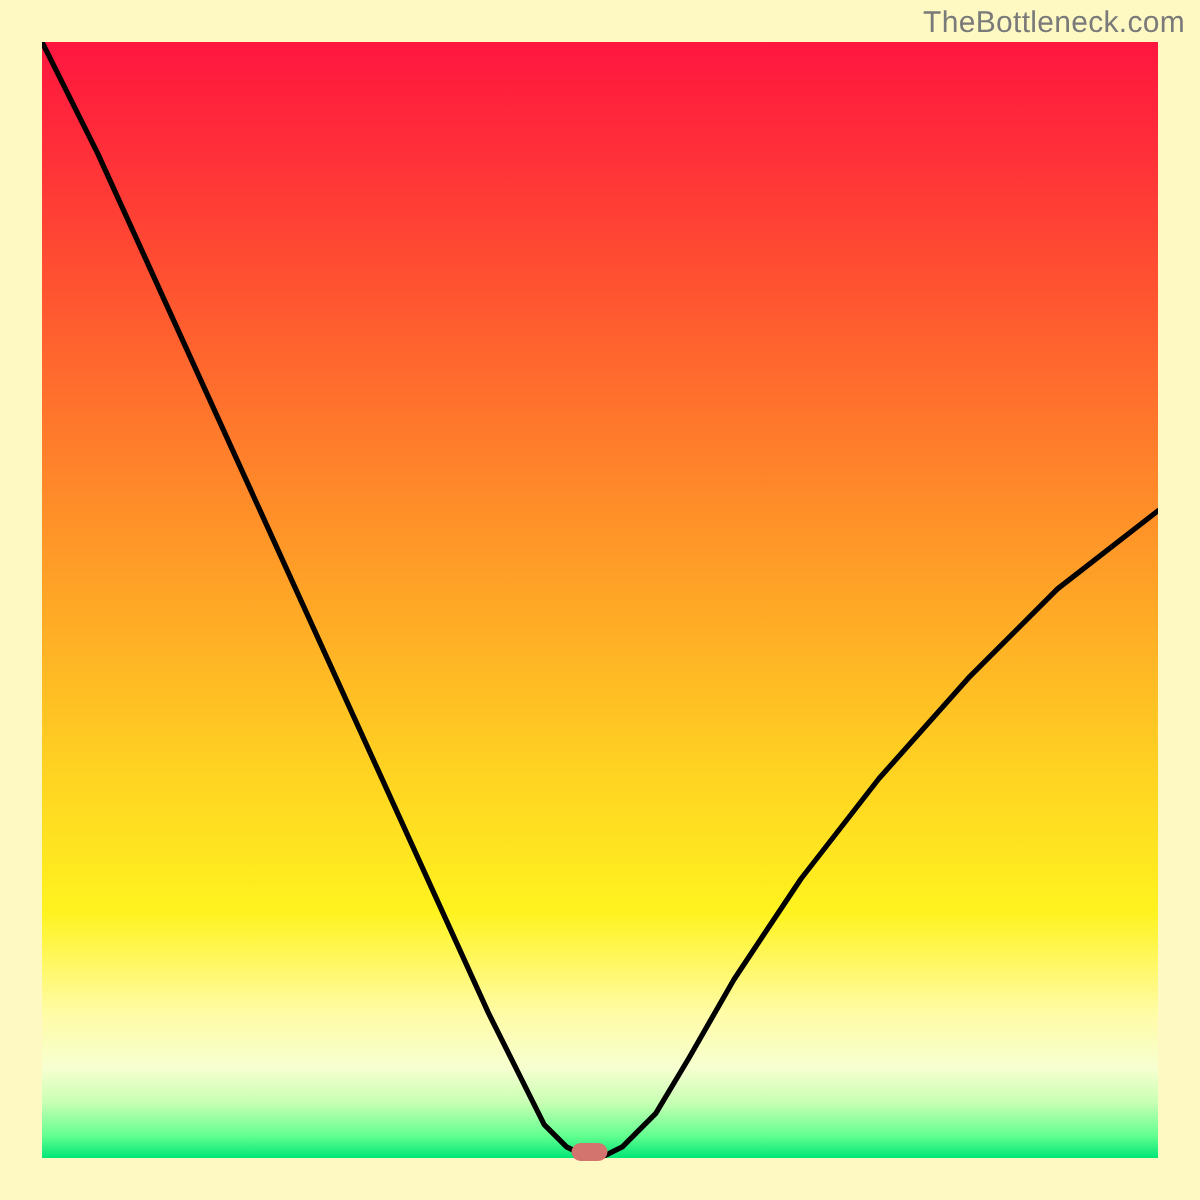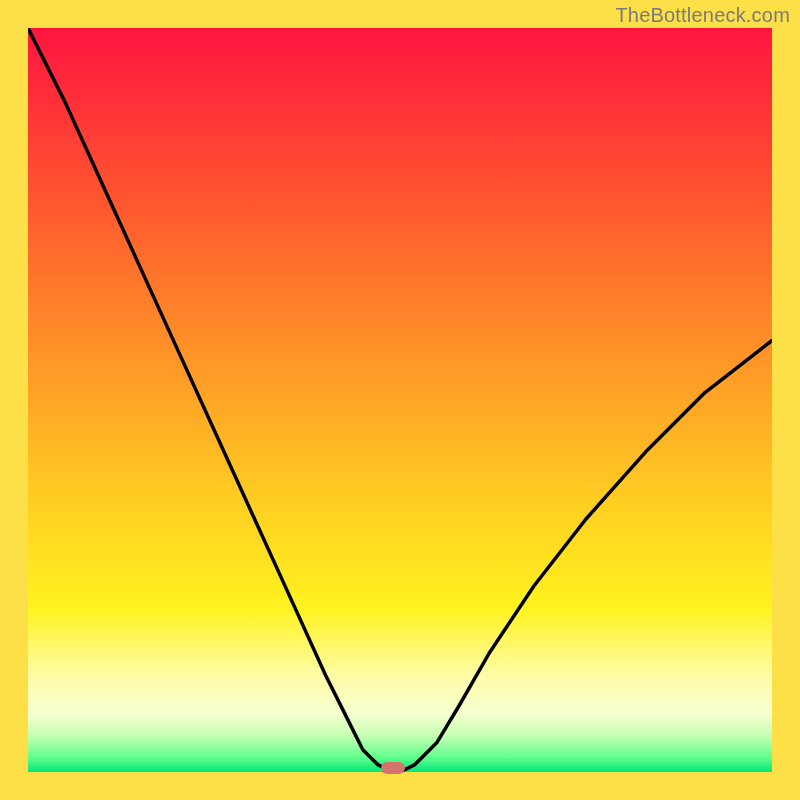--- a/index.html
+++ b/index.html
@@ -10,21 +10,21 @@
     background: #000;
     overflow: hidden;
     font-family: Arial, Helvetica, sans-serif;
   }
   .frame {
     position: absolute;
     left: 0;
     top: 0;
     width: 800px;
     height: 800px;
-    background: #fde047;
+    background: #fef9c3;
     text-align: center;
   }
   .plot {
     position: absolute;
     left: 28px;
     top: 28px;
     width: 744px;
     height: 744px;
     
     background: linear-gradient(to bottom,

